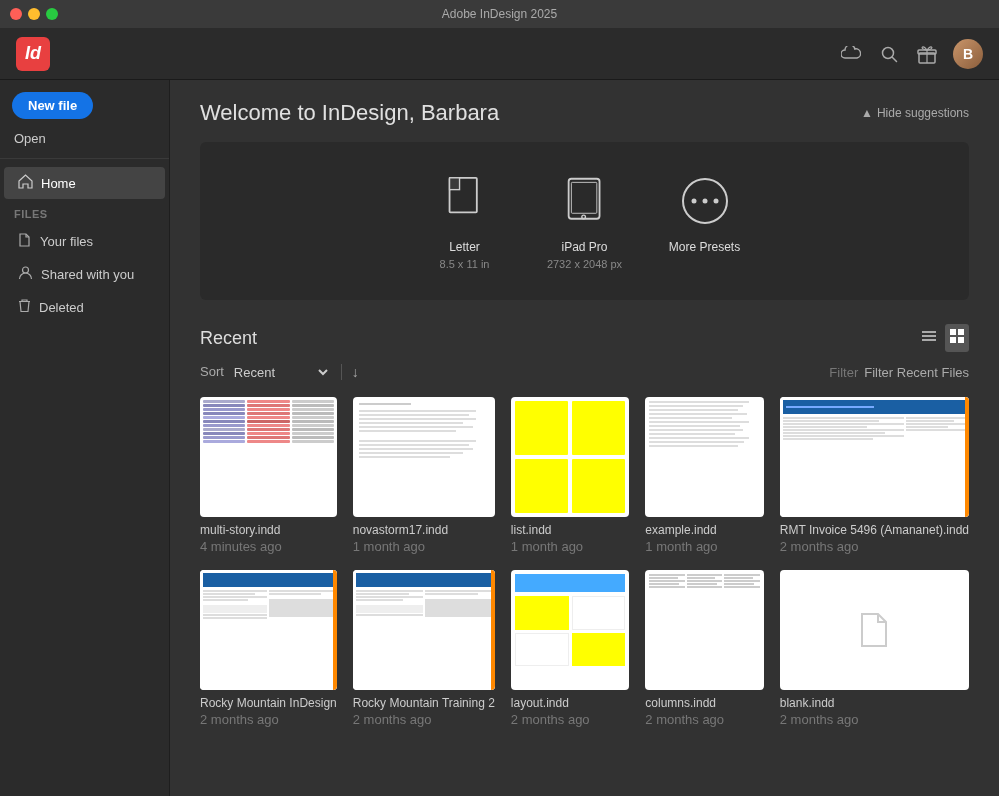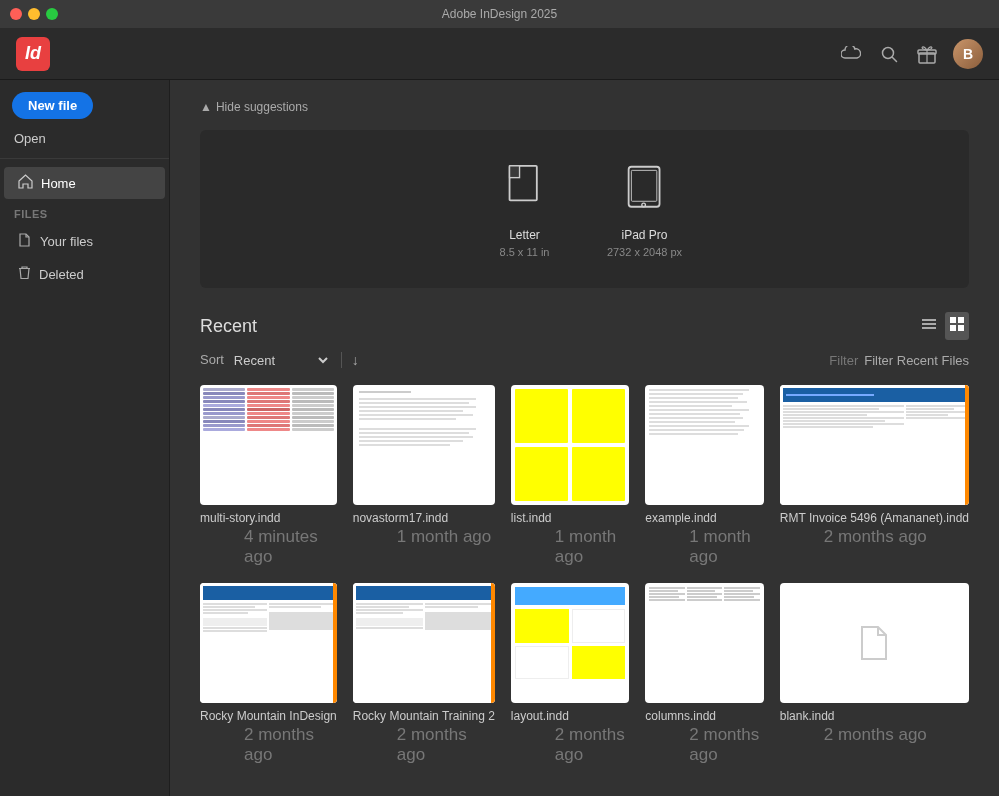--- a/index.html
+++ b/index.html
@@ -332,23 +332,22 @@
     }
     .file-name {
       font-size: 12px;
       color: #ccc;
       margin-bottom: 2px;
       white-space: nowrap;
       overflow: hidden;
       text-overflow: ellipsis;
     }
     .file-date {
-      font-size: 17px;
+      font-size: 13px;
       color: #777;
-      margin-left: 44px;
     }
 
     
     .preset-svg {
       width: 50px;
       height: 50px;
     }
   </style>
 </head>
 <body>
@@ -415,34 +414,44 @@
     <div class="sidebar-nav-item">
       <span class="sidebar-nav-icon">
         <svg width="14" height="15" viewBox="0 0 14 15" fill="none">
           <path d="M2 2h6l3 3v9H2V2z" stroke="#aaa" stroke-width="1.2" fill="none"></path>
           <path d="M8 2v3h3" stroke="#aaa" stroke-width="1.2" fill="none"></path>
         </svg>
       </span>
       <span>Your files</span>
     </div>
 
+    <div class="sidebar-nav-item">
+      <span class="sidebar-nav-icon">
+        <svg width="15" height="15" viewBox="0 0 15 15" fill="none">
+          <circle cx="7.5" cy="5" r="3" stroke="#aaa" stroke-width="1.2" fill="none"></circle>
+          <path d="M1.5 14c0-3.3 2.7-6 6-6s6 2.7 6 6" stroke="#aaa" stroke-width="1.2" fill="none"></path>
+        </svg>
+      </span>
+      <span>Shared with you</span>
+    </div>
 
     <div class="sidebar-nav-item">
       <span class="sidebar-nav-icon">
         <svg width="13" height="15" viewBox="0 0 13 15" fill="none">
           <path d="M1 3.5h11M4 3.5V2h5v1.5M2 3.5l1 10h7l1-10" stroke="#aaa" stroke-width="1.2" fill="none"></path>
         </svg>
       </span>
       <span>Deleted</span>
     </div>
   </div>
 
   <div class="content">
 
     <div class="welcome-header">
+      <h1 class="welcome-title">Welcome to InDesign, Barbara</h1>
       <button class="hide-suggestions-btn">
         <span>▲</span>
         <span>Hide suggestions</span>
       </button>
     </div>
 
     <div class="presets-area">
 
       <div class="preset-item">
         <div class="preset-icon">
@@ -462,20 +471,31 @@
             <rect x="7" y="3" width="34" height="44" rx="3" stroke="#ccc" stroke-width="2" fill="none"></rect>
             <rect x="10" y="7" width="28" height="34" rx="1" stroke="#ccc" stroke-width="1" fill="none"></rect>
             <circle cx="23.5" cy="45" r="2" stroke="#ccc" stroke-width="1.5" fill="none"></circle>
           </svg>
         </div>
         <span class="preset-label">iPad Pro</span>
         <span class="preset-sub">2732 x 2048 px</span>
       </div>
 
 
+      <div class="preset-item">
+        <div class="preset-icon">
+          <svg class="preset-svg" viewBox="0 0 50 50" fill="none" xmlns="http://www.w3.org/2000/svg">
+            <circle cx="25" cy="25" r="22" stroke="#ccc" stroke-width="2" fill="none"></circle>
+            <circle cx="14" cy="25" r="2.5" fill="#ccc"></circle>
+            <circle cx="25" cy="25" r="2.5" fill="#ccc"></circle>
+            <circle cx="36" cy="25" r="2.5" fill="#ccc"></circle>
+          </svg>
+        </div>
+        <span class="preset-label">More Presets</span>
+      </div>
     </div>
 
     <div class="recent-header">
       <span class="recent-title">Recent</span>
       <div class="view-toggle">
         <button class="view-btn">
           <svg width="16" height="16" viewBox="0 0 16 16" fill="none">
             <rect x="1" y="3" width="14" height="2" fill="#aaa"></rect>
             <rect x="1" y="7" width="14" height="2" fill="#aaa"></rect>
             <rect x="1" y="11" width="14" height="2" fill="#aaa"></rect>

